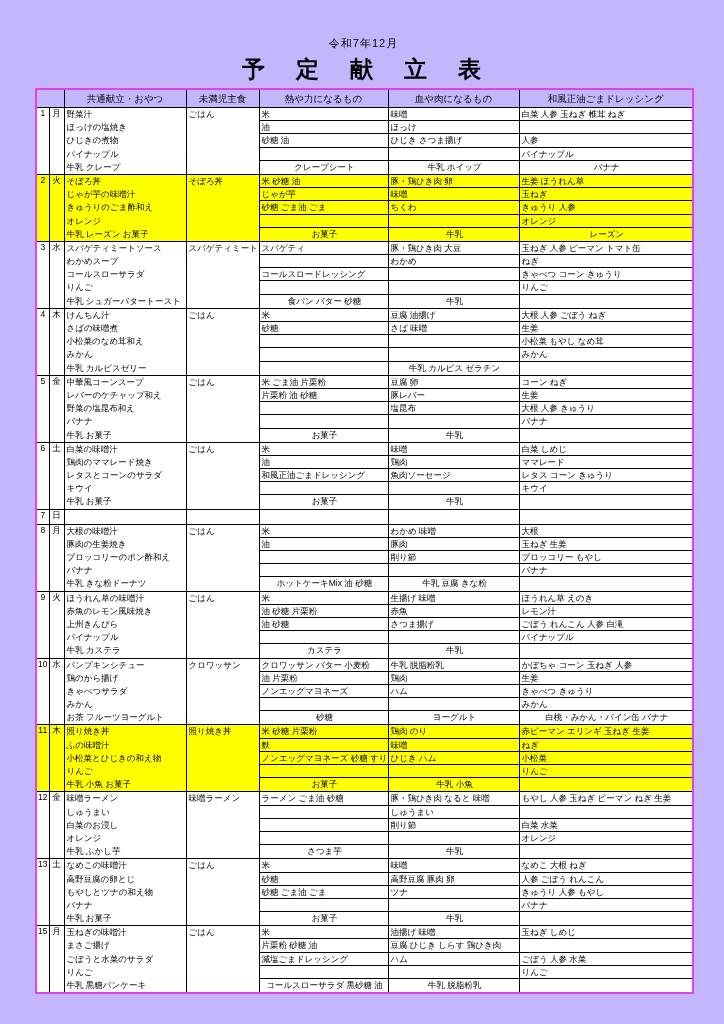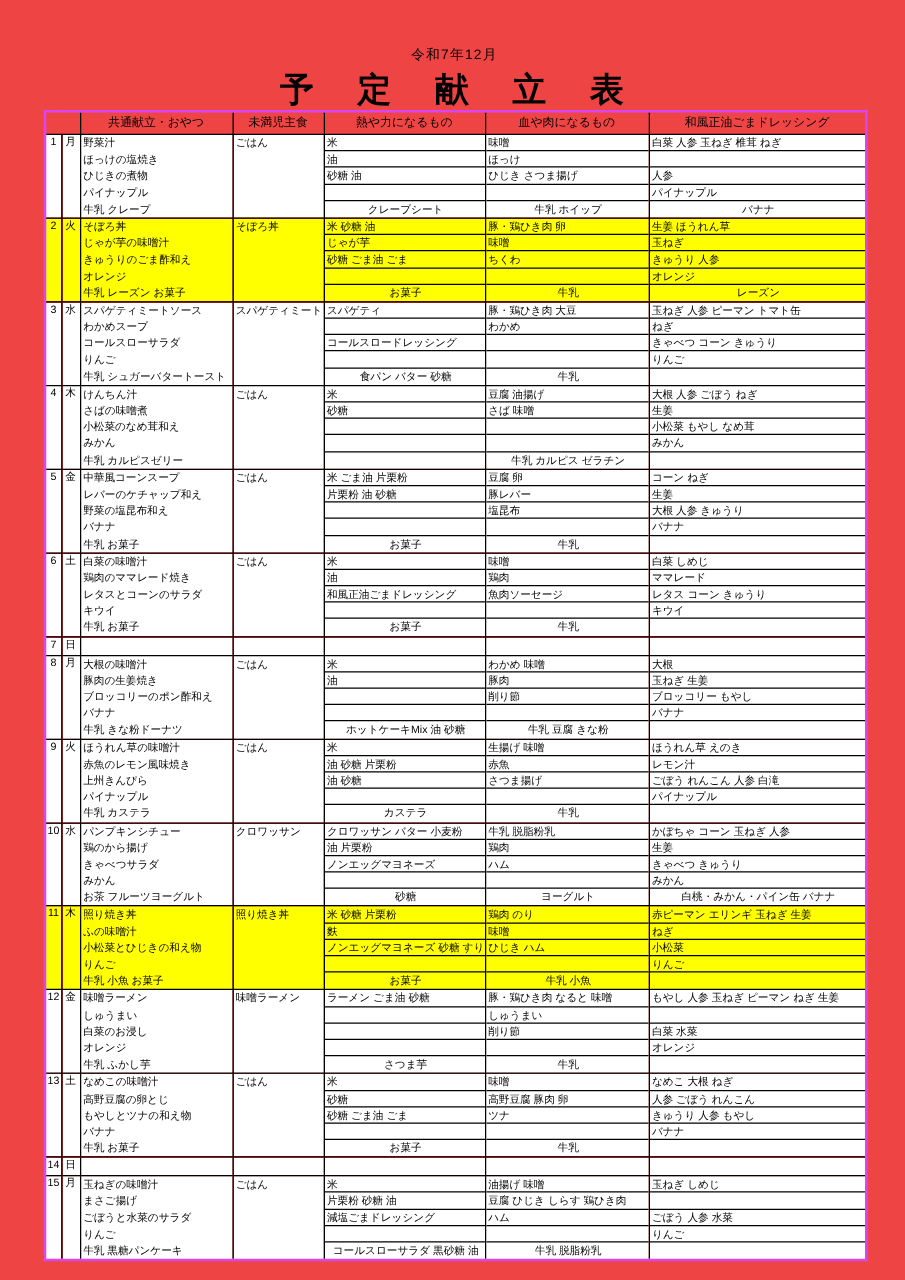--- a/index.html
+++ b/index.html
@@ -1,30 +1,30 @@
 <!DOCTYPE html>
 <html><head>
 <meta charset="utf-8">
 <style>
   html,body{margin:0;padding:0;background:#ffffff;}
   .page{
     position:relative;
     width:724px;height:1024px;
-    background:#ef4444;
+    background:#c4b5fd;
     font-family:"Liberation Sans",sans-serif;
     color:#000;
     overflow:hidden;
   }
   .date-label{
     position:absolute;top:36px;left:35px;width:657px;
     text-align:center;font-size:11px;letter-spacing:1px;
   }
   .page-title{
     position:absolute;top:54px;left:35px;width:657px;
-    text-align:center;font-size:27px;font-weight:bold;letter-spacing:4px;
+    text-align:center;font-size:23px;font-weight:bold;letter-spacing:4px;
   }
   table.menu{
     position:absolute;top:88px;left:35px;
     border-collapse:collapse;table-layout:fixed;
     width:657px;
     border:2px solid #d946ef;
   }
   table.menu td,table.menu th{
     border:1px solid #000;
     padding:0;margin:0;
@@ -512,39 +512,20 @@
             <div class="cell-line">牛乳</div>
           </td>
     <td class="lines">
             <div class="cell-line">なめこ 大根 ねぎ</div>
             <div class="cell-line">人参 ごぼう れんこん</div>
             <div class="cell-line">きゅうり 人参 もやし</div>
             <div class="cell-line">バナナ</div>
             <div class="cell-line"></div>
           </td>
   </tr>
-        <tr class="day rest">
-    <td class="num">14</td>
-    <td class="dow">日</td>
-    <td class="common">
-            <div class="cell-line"></div>
-          </td>
-    <td class="staple">
-            <div class="cell-line"></div>
-          </td>
-    <td class="lines">
-            <div class="cell-line"></div>
-          </td>
-    <td class="lines">
-            <div class="cell-line"></div>
-          </td>
-    <td class="lines">
-            <div class="cell-line"></div>
-          </td>
-  </tr>
         <tr class="day">
     <td class="num">15</td>
     <td class="dow">月</td>
     <td class="common">
             <div class="cell-line">玉ねぎの味噌汁</div>
             <div class="cell-line">まさご揚げ</div>
             <div class="cell-line">ごぼうと水菜のサラダ</div>
             <div class="cell-line">りんご</div>
             <div class="cell-line">牛乳 黒糖パンケーキ</div>
           </td>

